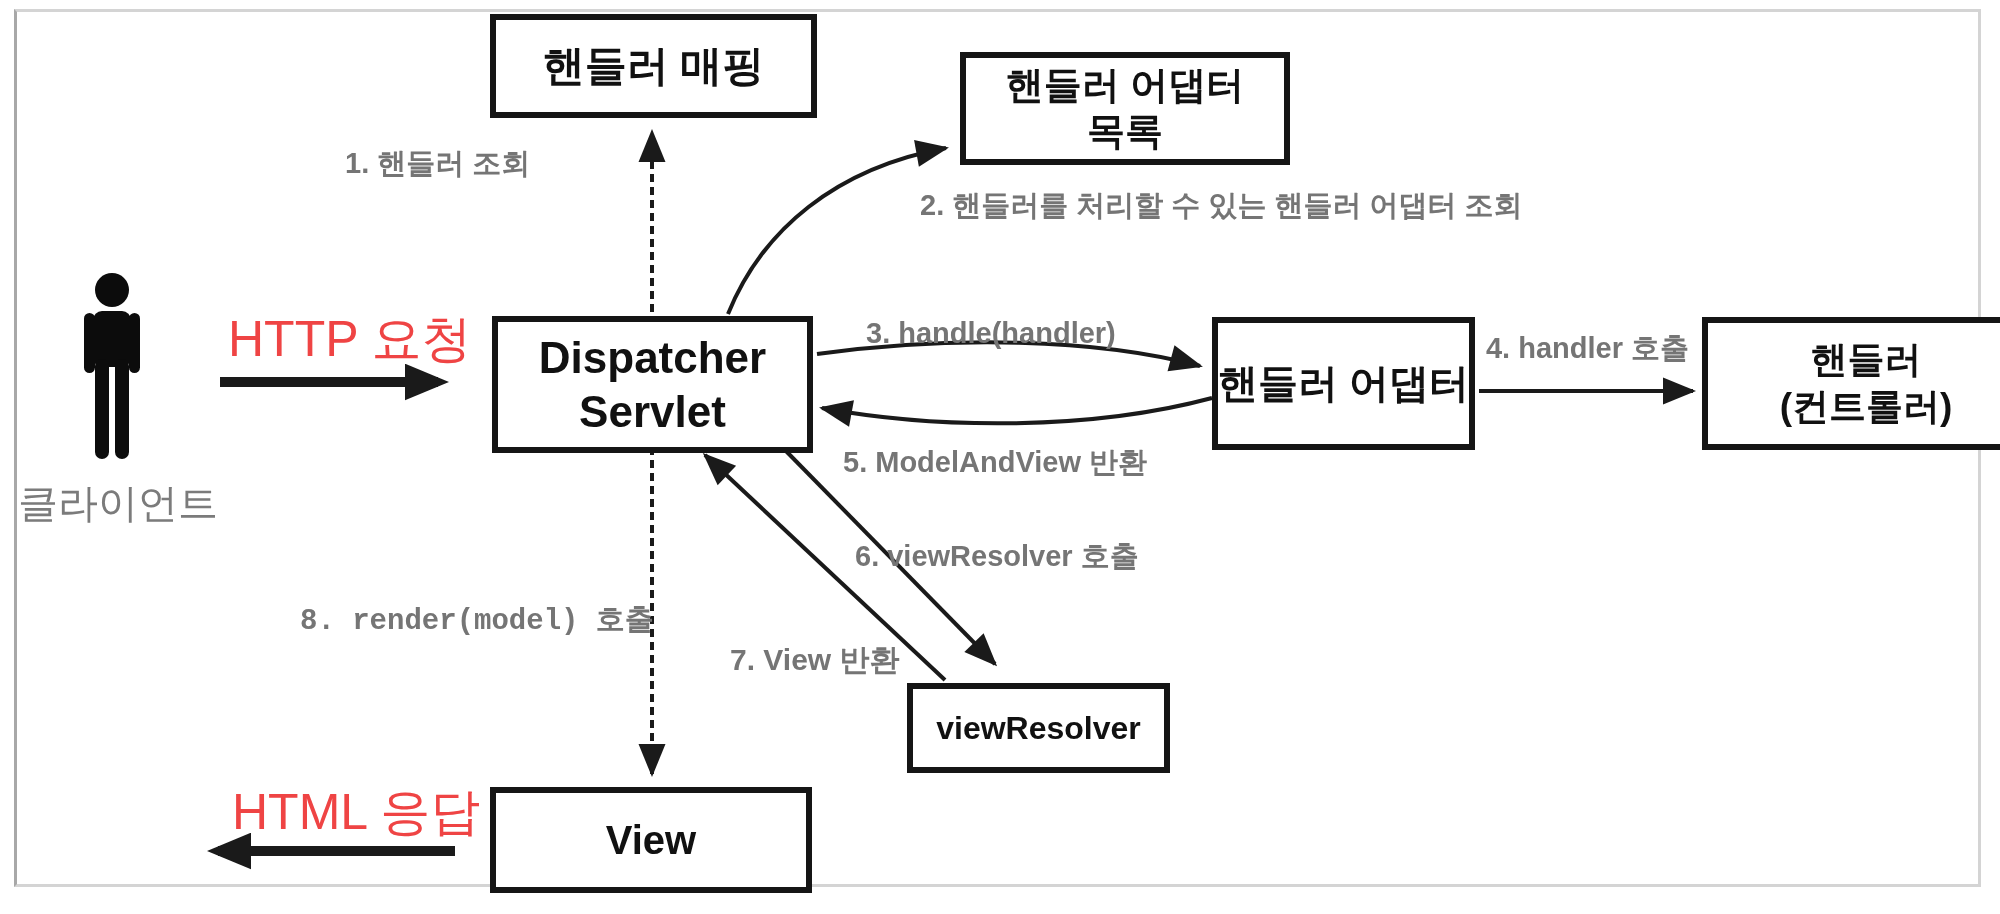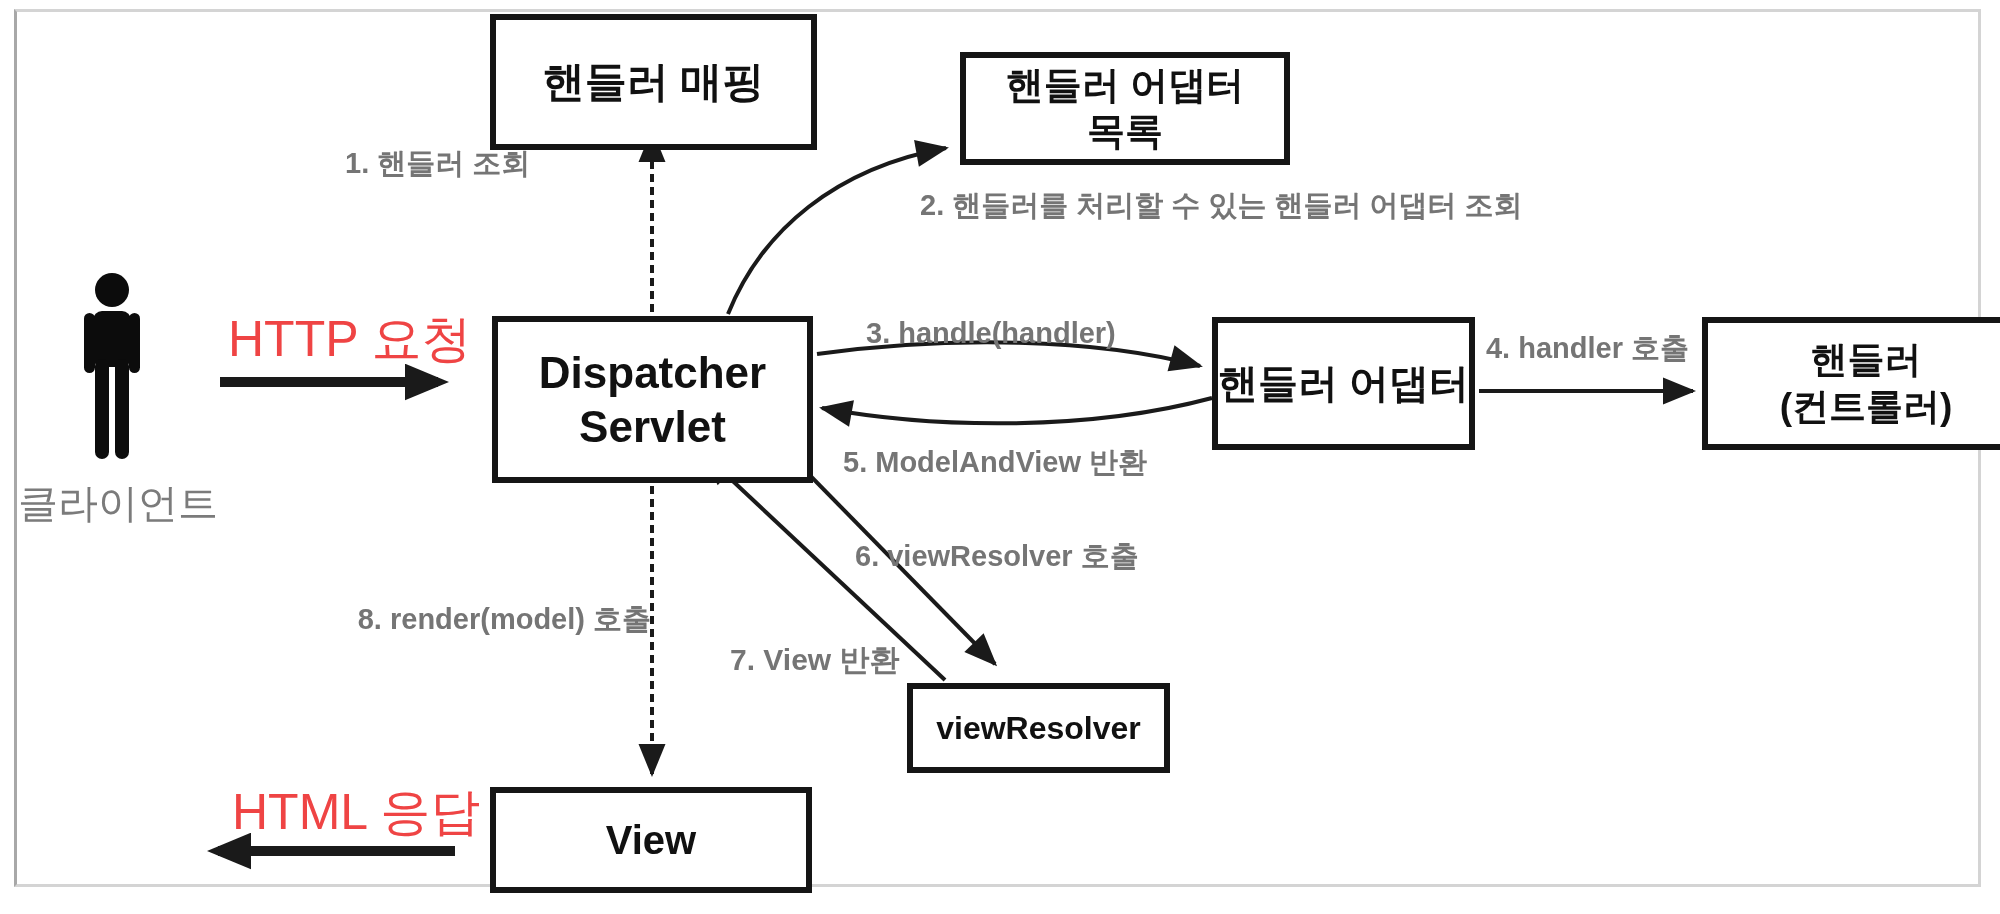--- a/index.html
+++ b/index.html
@@ -22,37 +22,37 @@
     position:absolute; font-weight:bold; color:#757575;
     font-size:29px; white-space:nowrap; box-sizing:border-box;
   }
   .flowlabel {
     position:absolute; color:#ef4444; font-size:50px;
     white-space:nowrap; text-align:center; box-sizing:border-box;
   }
   .arrow-layer { position:absolute; left:0; top:0; pointer-events:none; }
 
   
-  .b-handler-mapping      { left:490px;  top:14px;  width:327px; height:136px; font-size:42px; }
+  .b-handler-mapping      { left:490px;  top:14px;  width:327px; height:104px; font-size:42px; }
   .b-handler-adapter-list { left:960px;  top:52px;  width:330px; height:113px; font-size:38px; line-height:1.2; }
-  .b-dispatcher           { left:492px;  top:316px; width:321px; height:167px; font-size:44px; line-height:1.22; }
+  .b-dispatcher           { left:492px;  top:316px; width:321px; height:137px; font-size:44px; line-height:1.22; }
   .b-handler-adapter      { left:1212px; top:317px; width:263px; height:133px; font-size:40px; }
   .b-handler-controller   { left:1702px; top:317px; width:328px; height:133px; font-size:37px; line-height:1.25; }
   .b-view-resolver        { left:907px;  top:683px; width:263px; height:90px;  font-size:32px; }
   .b-view                 { left:490px;  top:787px; width:322px; height:106px; font-size:40px; }
 
   
   .s1 { left:345px;  top:144px; width:290px; }
   .s2 { left:920px;  top:186px; }
   .s3 { left:866px;  top:317px; width:230px; text-align:center; }
   .s4 { left:1484px; top:329px; width:205px; text-align:right; }
   .s5 { left:843px;  top:443px; }
   .s6 { left:855px;  top:537px; }
   .s7 { left:730px;  top:640px; font-size:30px; }
-  .s8 { left:316px;  top:600px; width:335px; text-align:right; }
+  .s8 { left:300px;  top:600px; width:335px; text-align:center;font-family:Liberation Mono, monospace; }
 
   
   .fl-request  { left:228px; top:306px; width:210px; }
   .fl-response { left:232px; top:779px; width:212px; }
   .fl-client   { left:18px;  top:476px; width:196px; font-size:40px; color:#7b7b7b; }
 
   .person { position:absolute; left:62px; top:271px; }
 </style>
 </head>
 <body>

